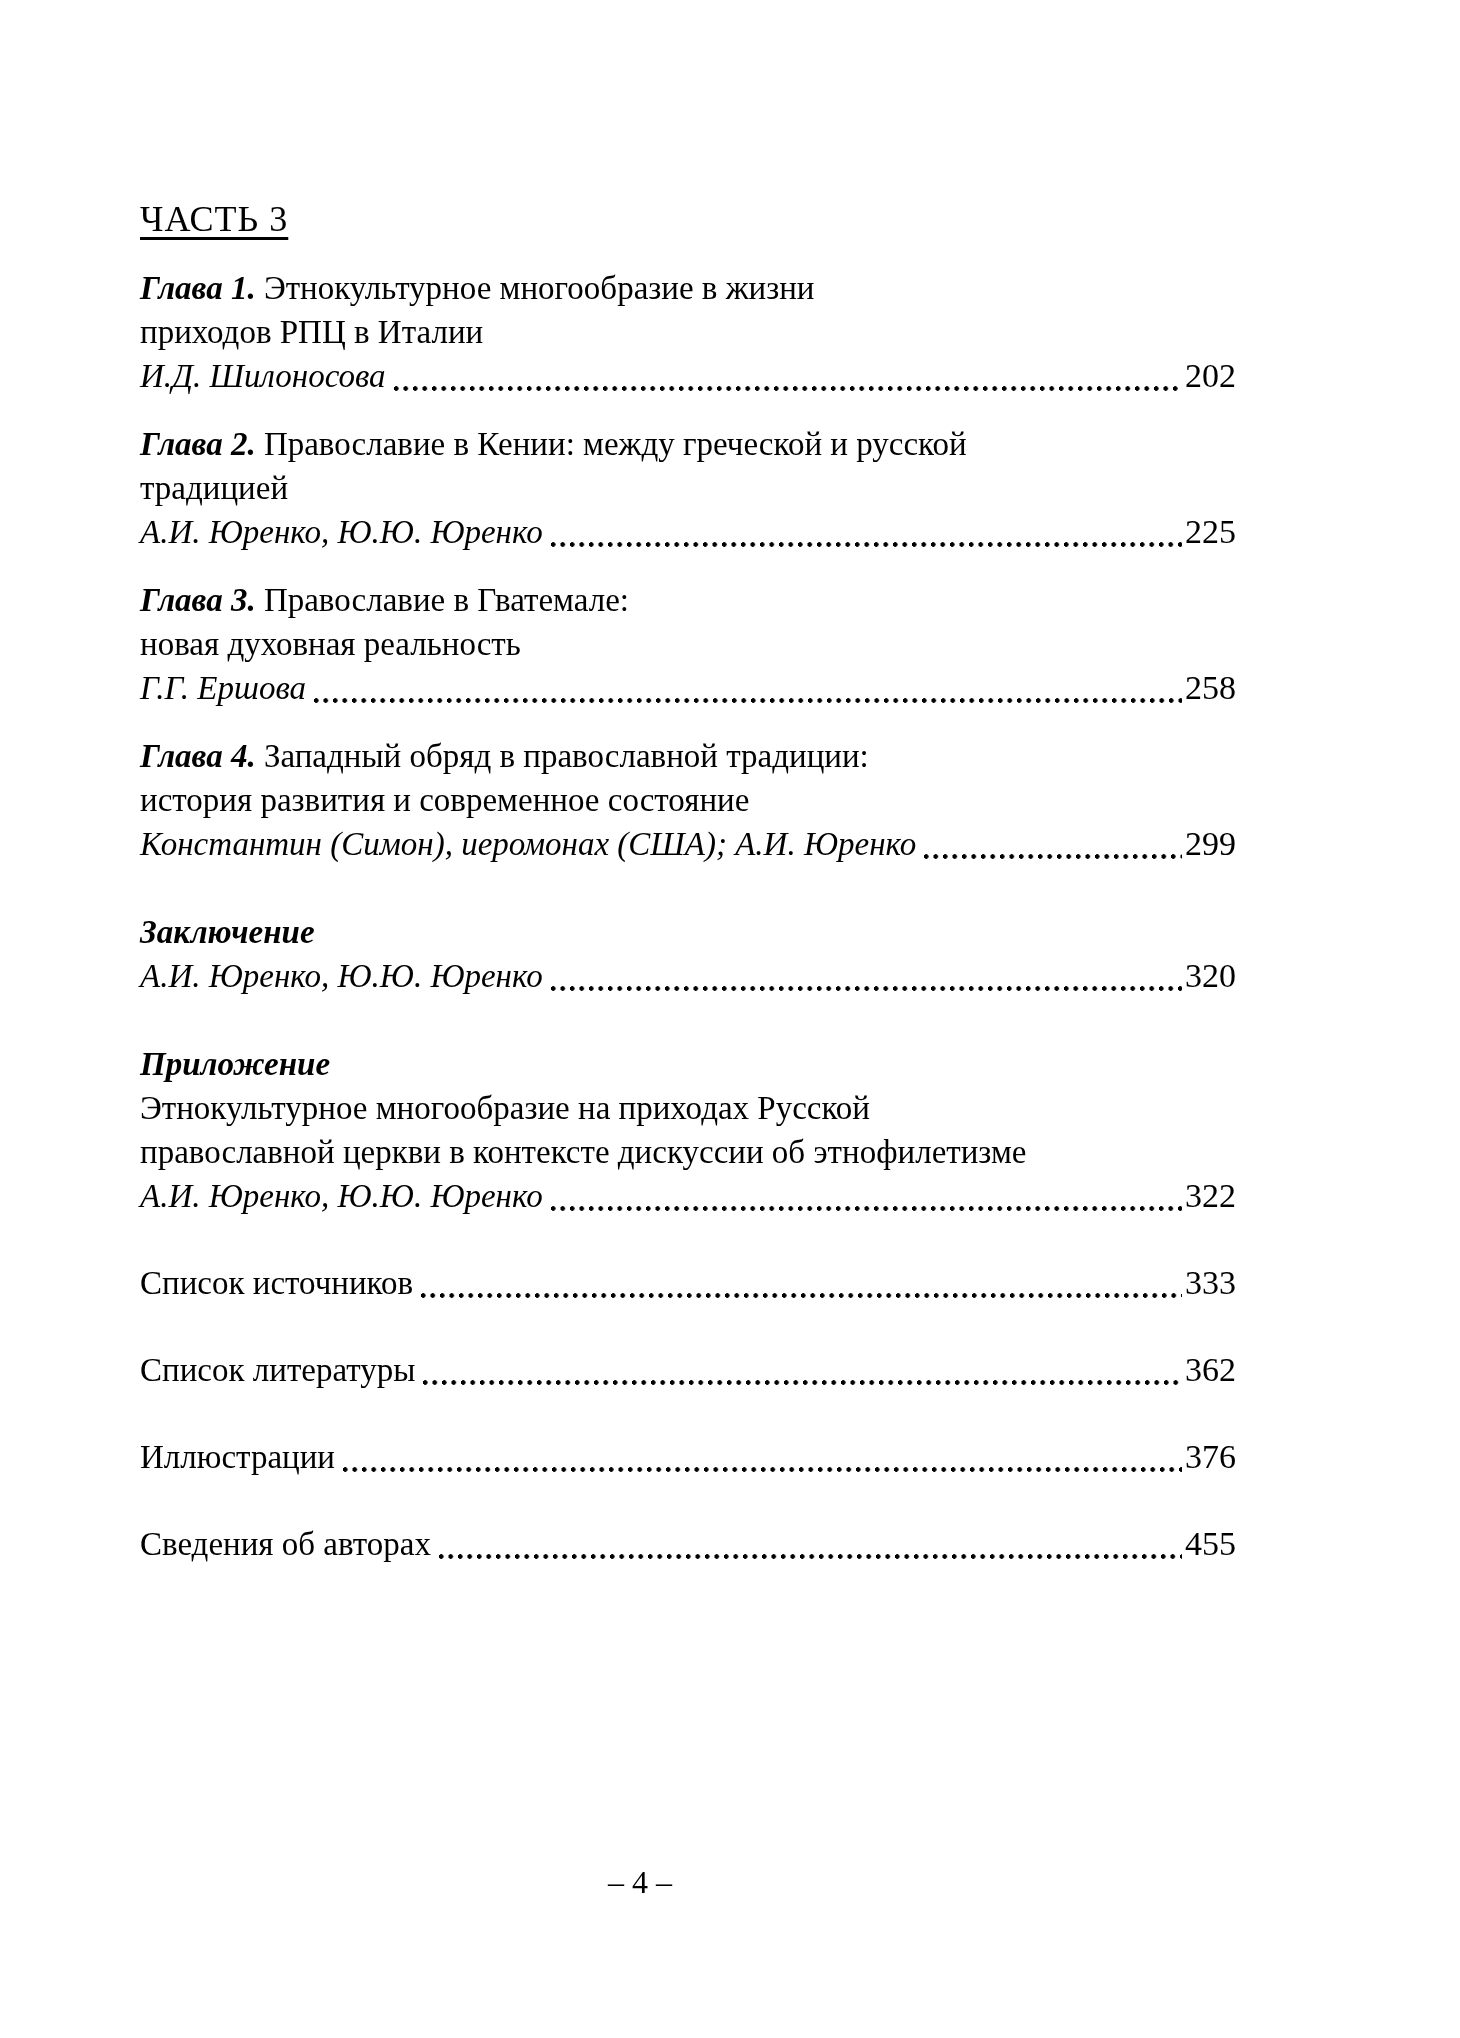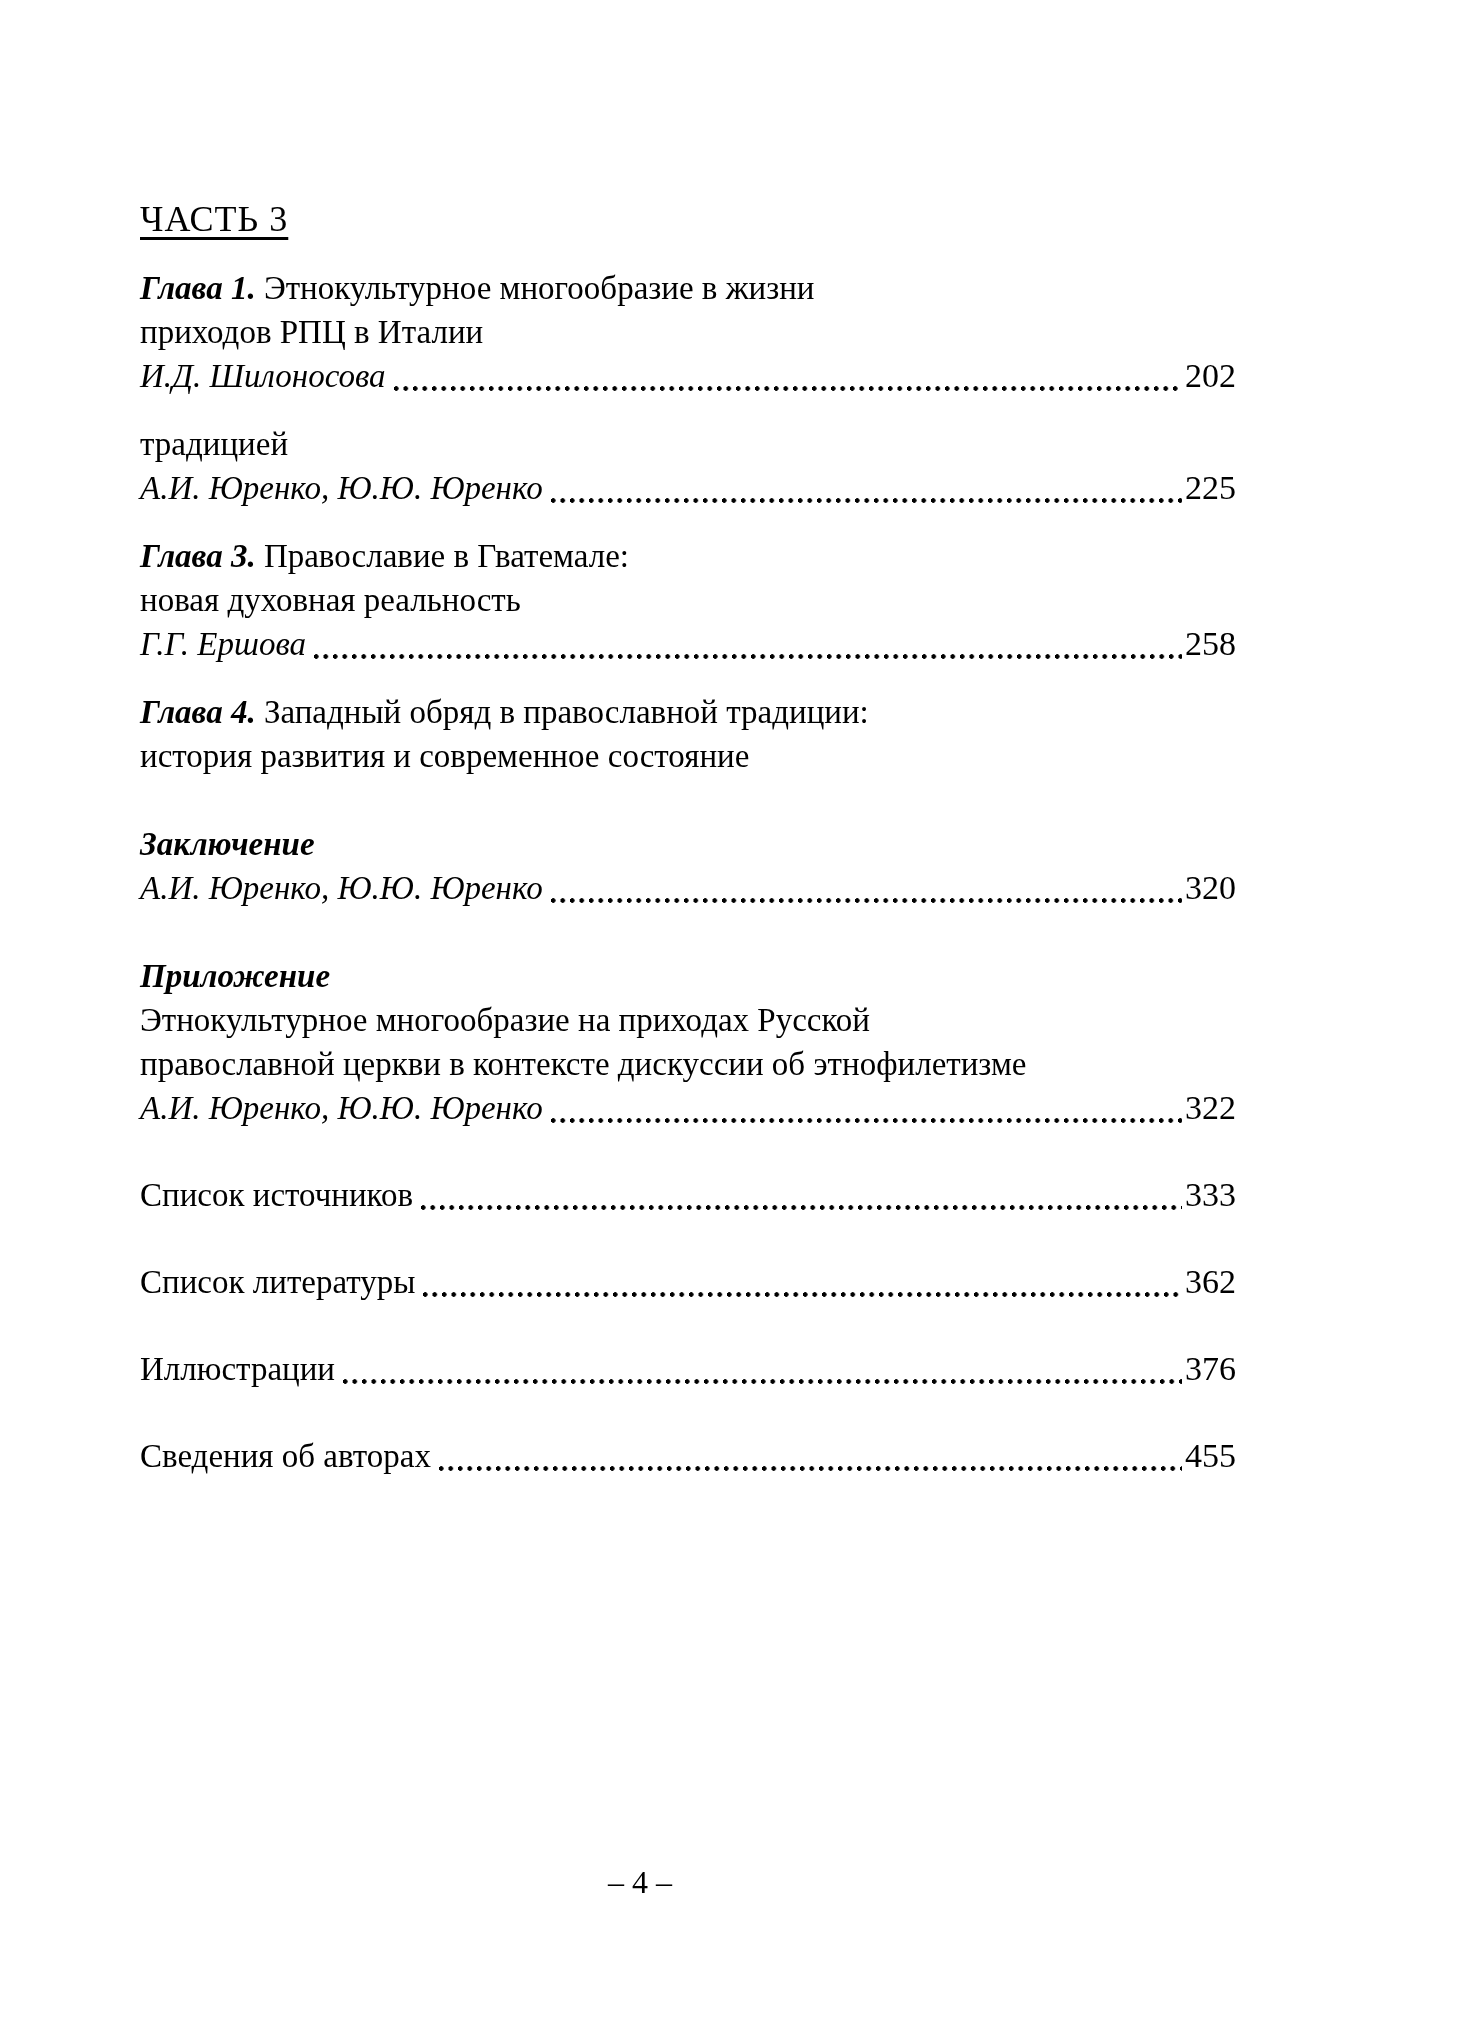--- a/index.html
+++ b/index.html
@@ -92,20 +92,21 @@
     <div class="line"><span class="chapter-label">Глава 1.</span> <span>Этнокультурное многообразие в жизни</span></div>
     <div class="line">приходов РПЦ в Италии</div>
     <div class="line dotline">
       <span class="authors">И.Д. Шилоносова</span>
       <span class="leader"></span>
       <span class="pagenum">202</span>
     </div>
   </div>
 
   <div class="chapter">
+    <div class="line"><span class="chapter-label">Глава 2.</span> <span>Православие в Кении: между греческой и русской</span></div>
     <div class="line">традицией</div>
     <div class="line dotline">
       <span class="authors">А.И. Юренко, Ю.Ю. Юренко</span>
       <span class="leader"></span>
       <span class="pagenum">225</span>
     </div>
   </div>
 
   <div class="chapter">
     <div class="line"><span class="chapter-label">Глава 3.</span> <span>Православие в Гватемале:</span></div>
@@ -113,20 +114,25 @@
     <div class="line dotline">
       <span class="authors">Г.Г. Ершова</span>
       <span class="leader"></span>
       <span class="pagenum">258</span>
     </div>
   </div>
 
   <div class="chapter">
     <div class="line"><span class="chapter-label">Глава 4.</span> <span>Западный обряд в православной традиции:</span></div>
     <div class="line">история развития и современное состояние</div>
+    <div class="line dotline">
+      <span class="authors">Константин (Симон), иеромонах (США); А.И. Юренко</span>
+      <span class="leader"></span>
+      <span class="pagenum">299</span>
+    </div>
   </div>
 
   <div class="section-gap">
     <div class="line chapter-label">Заключение</div>
     <div class="line dotline">
       <span class="authors">А.И. Юренко, Ю.Ю. Юренко</span>
       <span class="leader"></span>
       <span class="pagenum">320</span>
     </div>
   </div>

